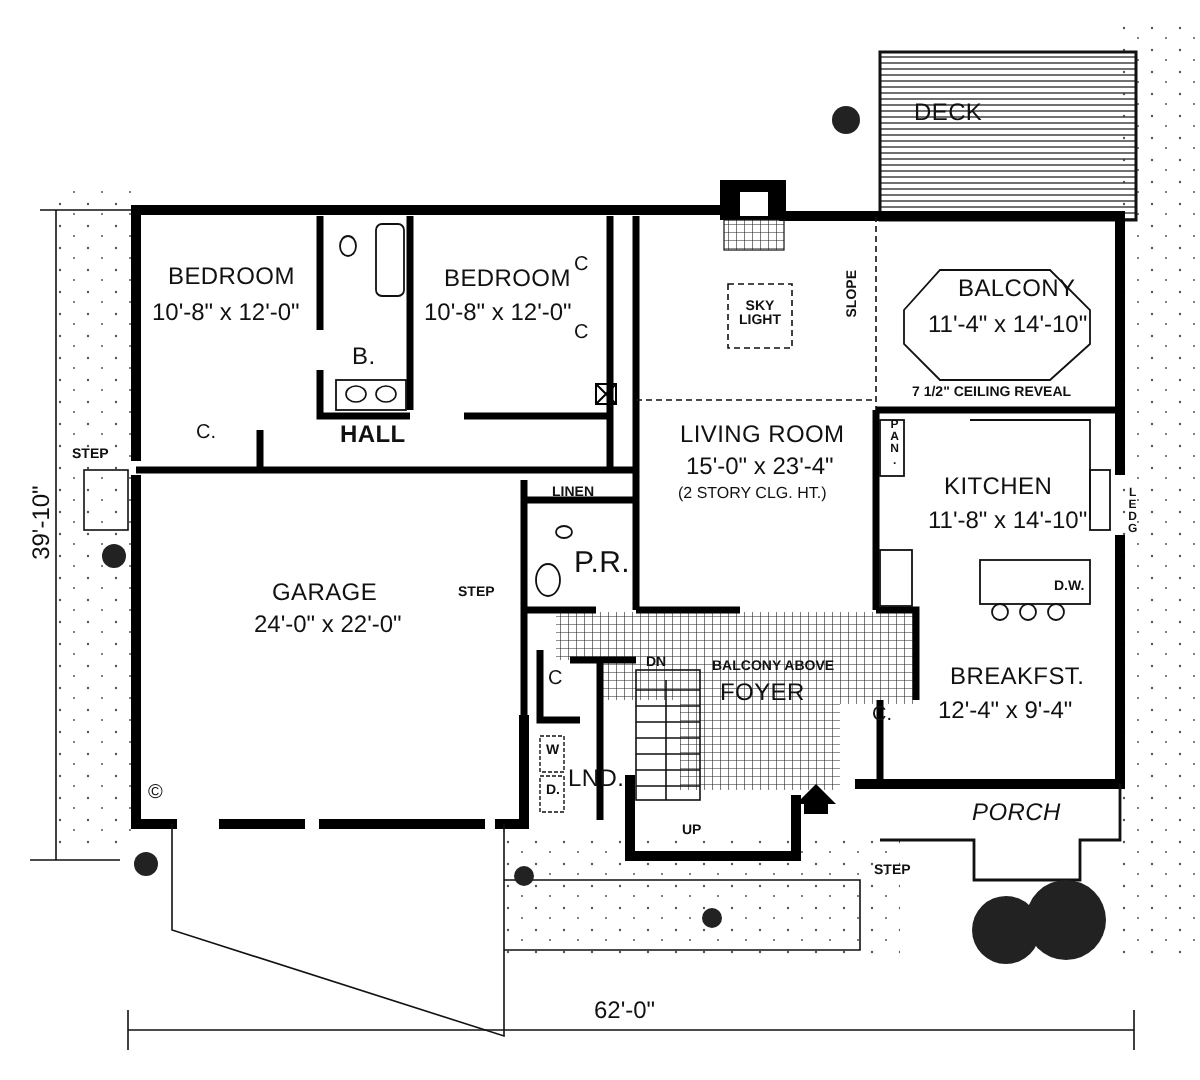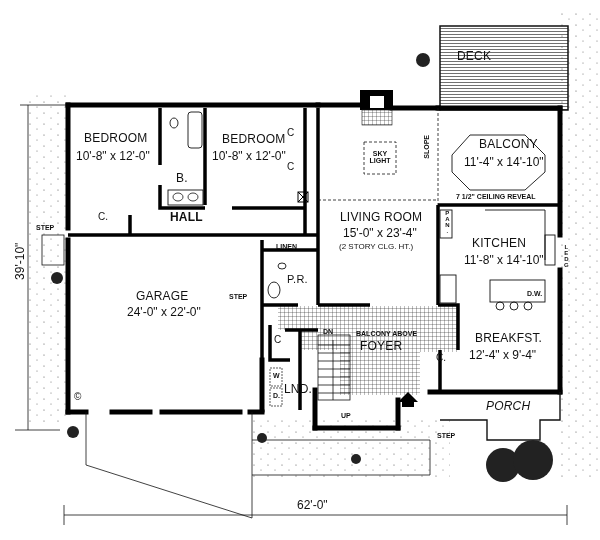--- a/index.html
+++ b/index.html
@@ -160,21 +160,21 @@
 <div class="lbl rm" style="left:222px;top:133px;">BEDROOM</div>
 <div class="lbl dim" style="left:212px;top:150px;">10'-8" x 12'-0"</div>
 
 <div class="lbl rm" style="left:176px;top:172px;">B.</div>
 <div class="lbl rm" style="left:170px;top:211px;font-weight:bold;">HALL</div>
 <div class="lbl sm" style="left:98px;top:212px;font-size:10px;">C.</div>
 <div class="lbl sm" style="left:287px;top:128px;font-size:10px;">C</div>
 <div class="lbl sm" style="left:287px;top:162px;font-size:10px;">C</div>
 
 <div class="lbl xs" style="left:276px;top:243px;">LINEN</div>
-<div class="lbl rm" style="left:287px;top:274px;font-size:11px;">P.R.</div>
+<div class="lbl rm" style="left:287px;top:274px;font-size:15px;">P.R.</div>
 
 <div class="lbl rm" style="left:136px;top:290px;">GARAGE</div>
 <div class="lbl dim" style="left:127px;top:306px;">24'-0" x 22'-0"</div>
 <div class="lbl sm" style="left:274px;top:335px;font-size:10px;">C</div>
 
 <div class="lbl rm" style="left:284px;top:383px;">LND.</div>
 <div class="lbl xs" style="left:273px;top:372px;">W</div>
 <div class="lbl xs" style="left:273px;top:392px;">D.</div>
 
 <div class="lbl rm" style="left:340px;top:211px;text-align:center;">LIVING ROOM</div>

